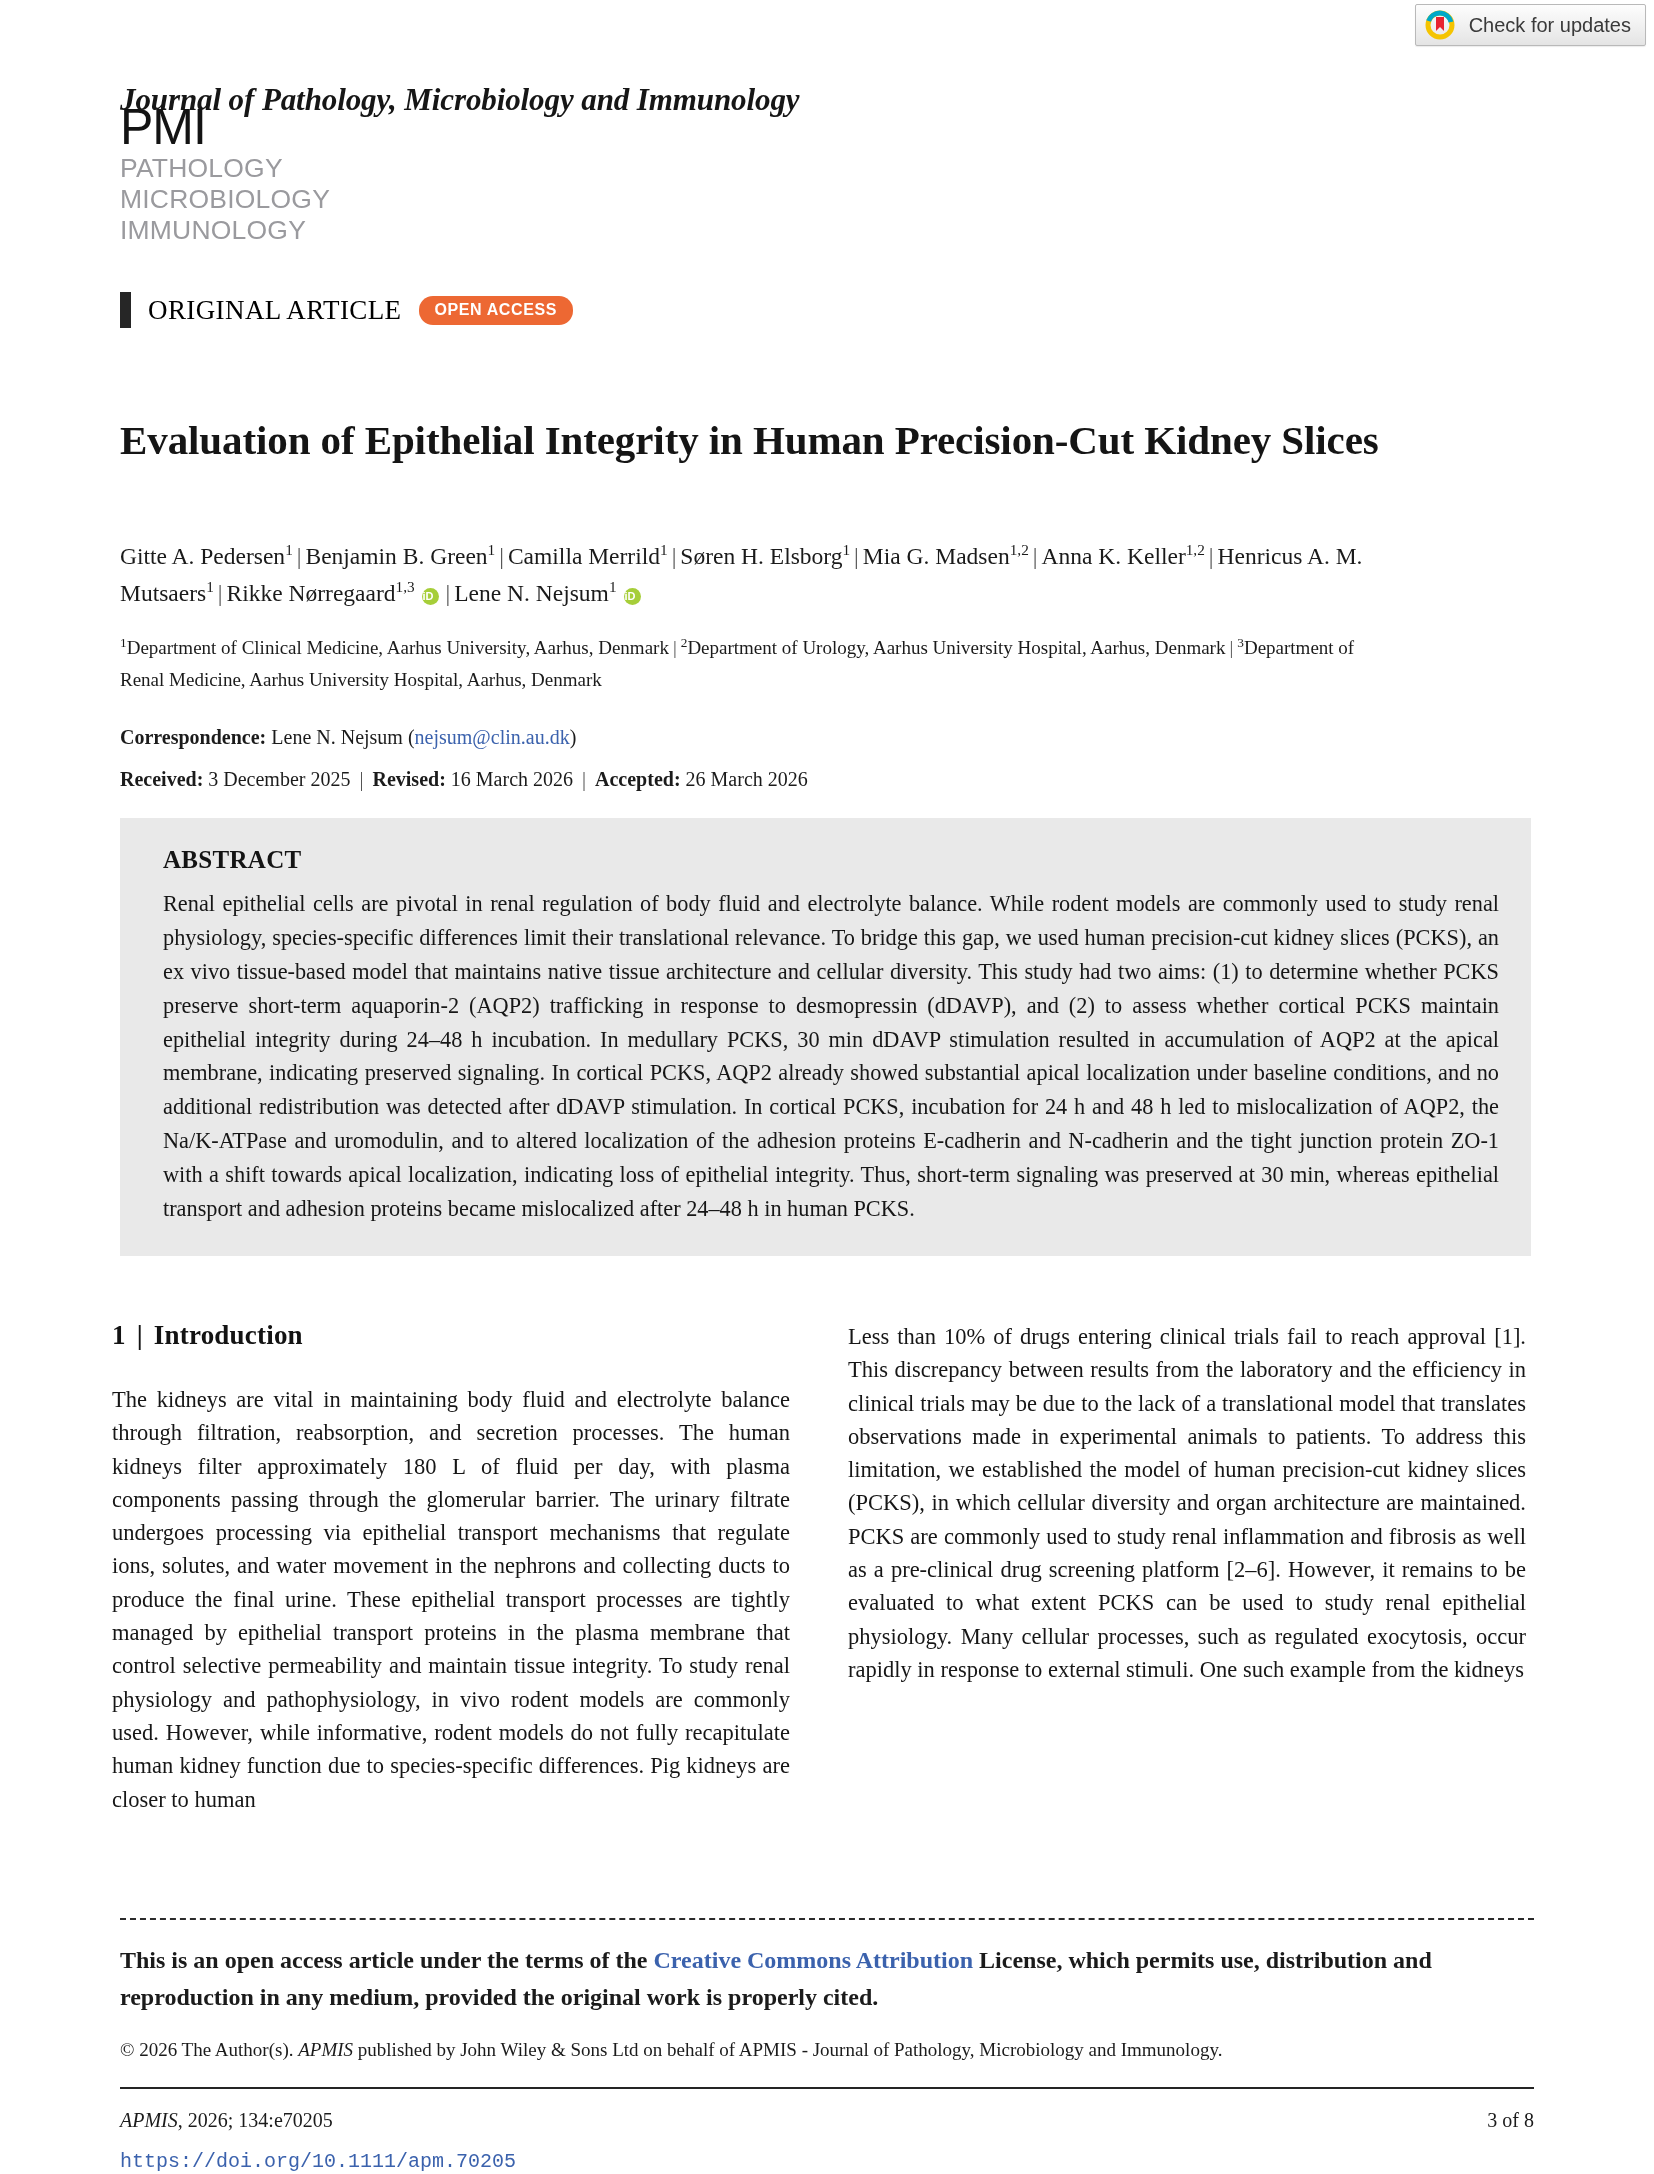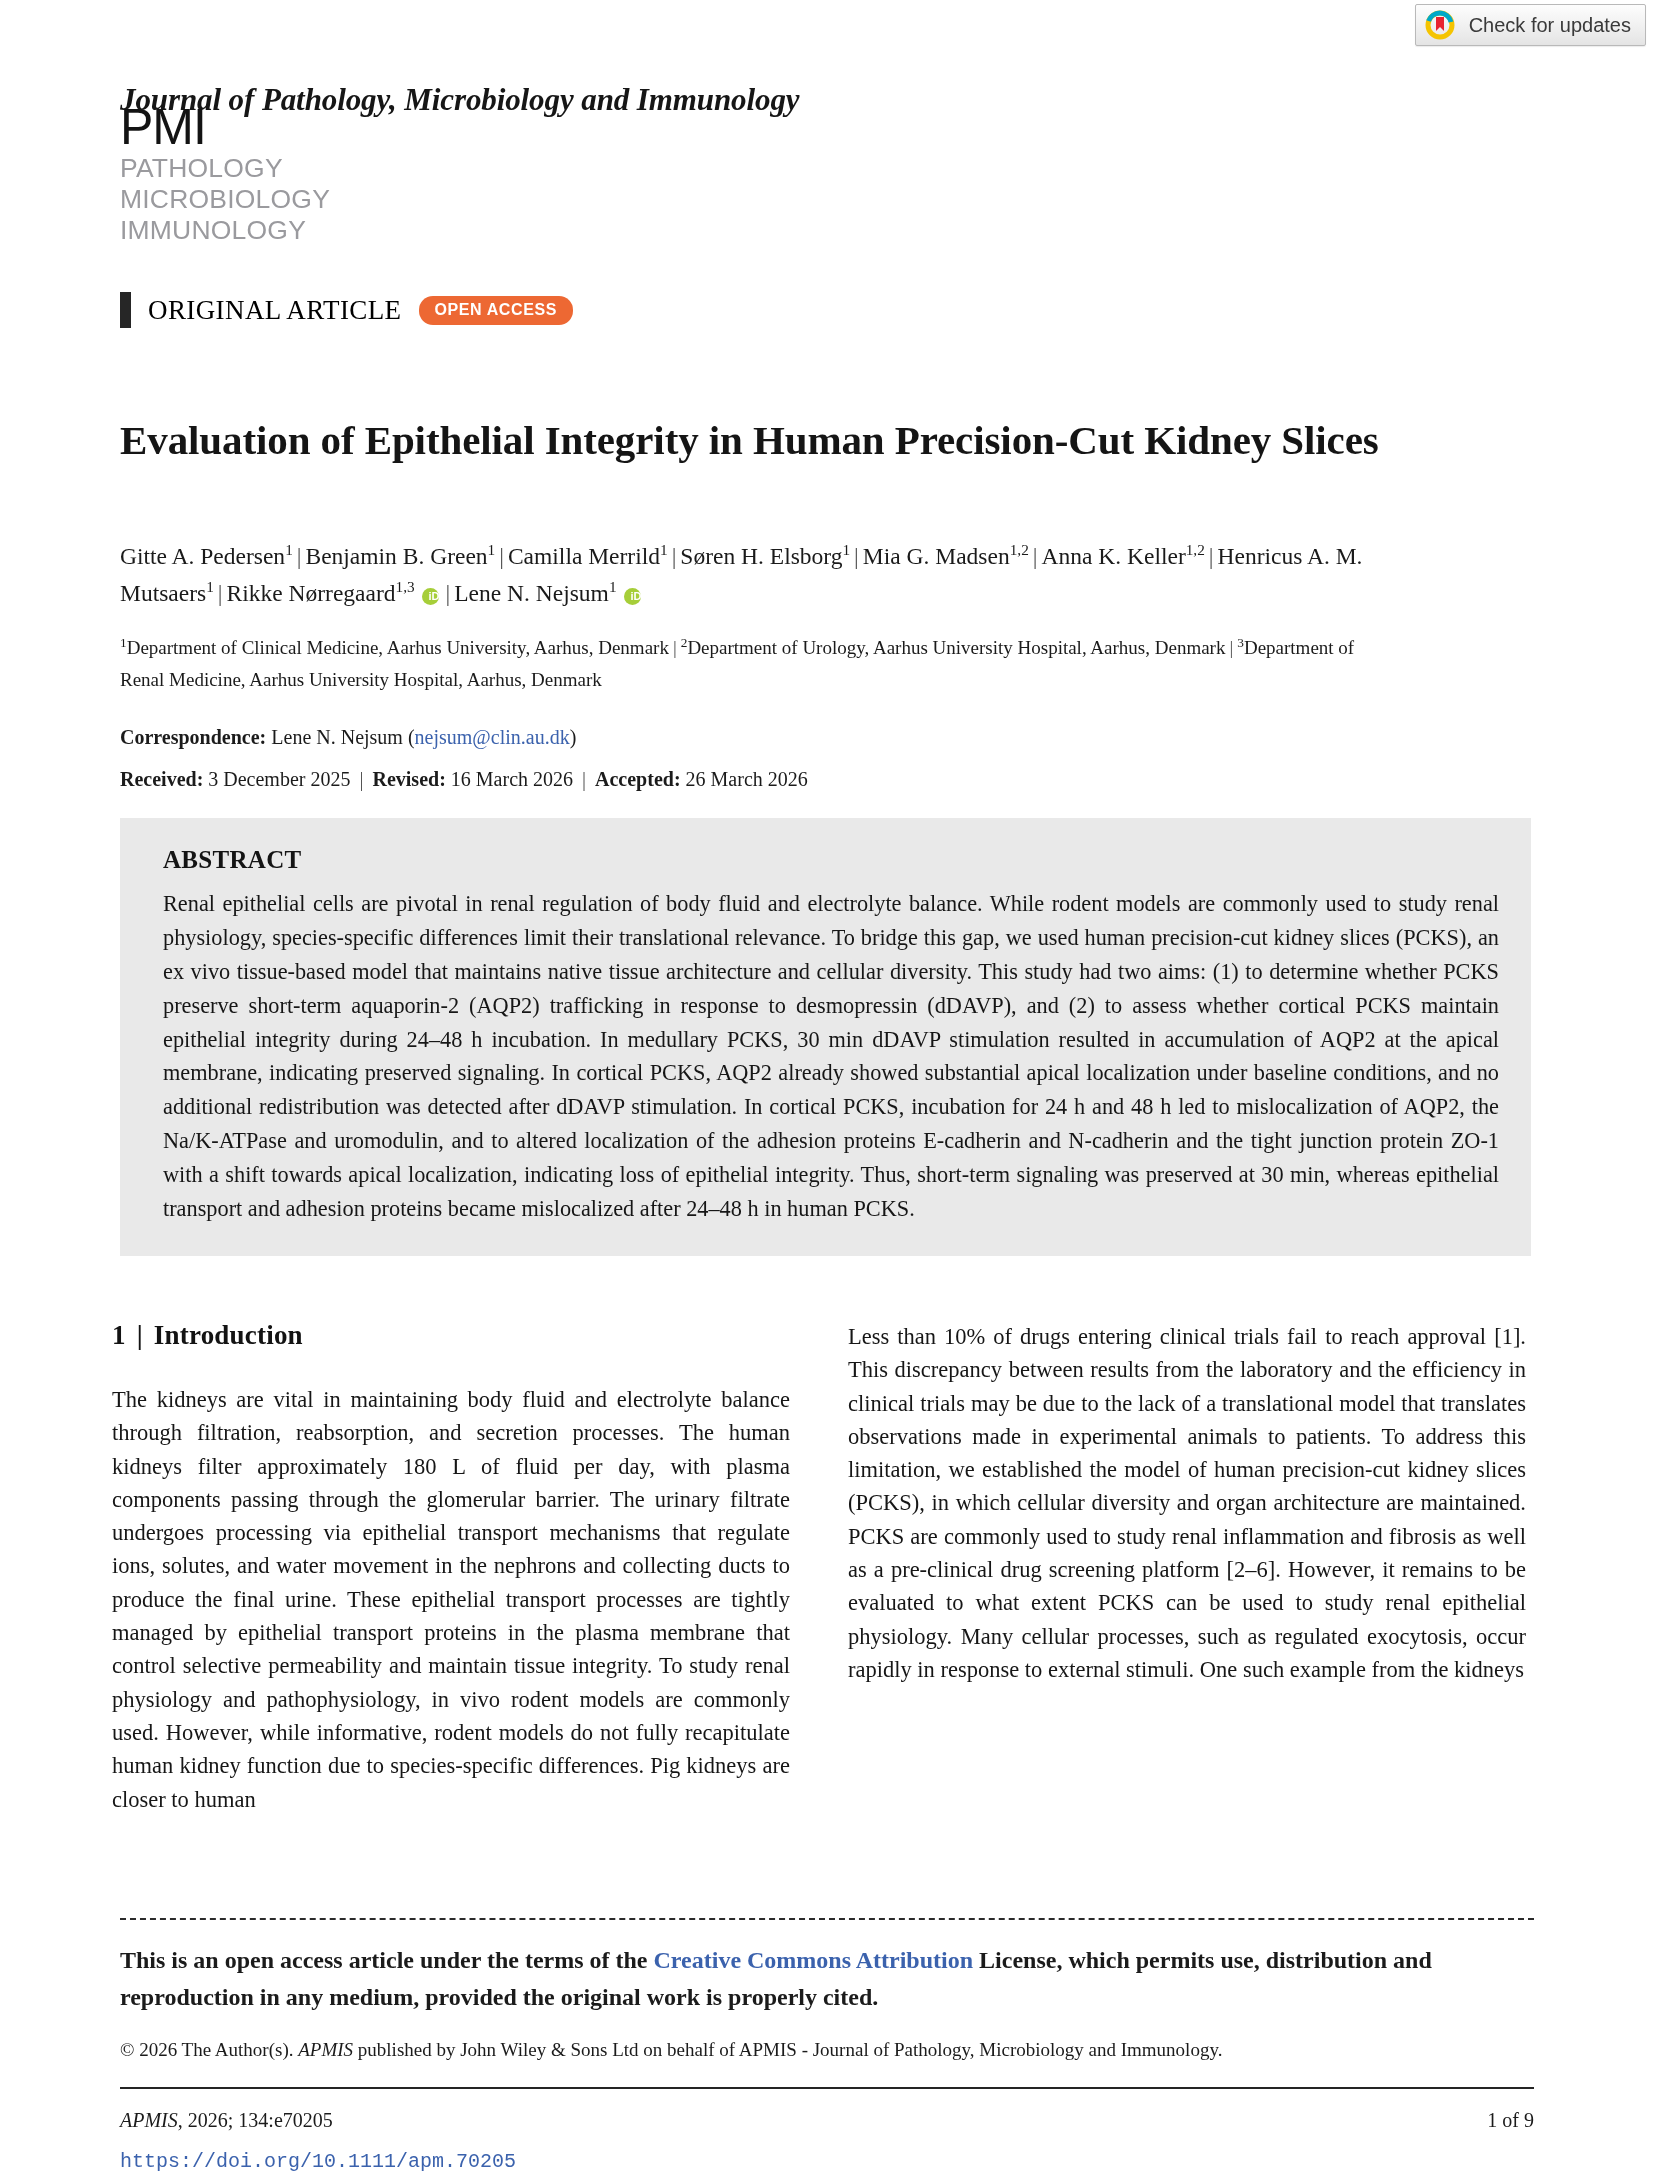--- a/index.html
+++ b/index.html
@@ -144,21 +144,21 @@
     display: inline-block;
     width: 17px;
     height: 17px;
     border-radius: 50%;
     background: #a6ce39;
     color: #ffffff;
     font-family: "Liberation Sans", sans-serif;
     font-size: 11px;
     font-weight: bold;
     line-height: 17px;
-    text-align: right;
+    text-align: left;
     vertical-align: 1px;
     margin: 12px 2px;
   }
 
   
   .affiliations {
     position: absolute;
     top: 632px;
     left: 120px;
     width: 1270px;
@@ -366,17 +366,17 @@
     </div>
     <div class="copyright">
       <span>© 2026 The Author(s). </span><i>APMIS</i><span> published by John Wiley &amp; Sons Ltd on behalf of APMIS - Journal of Pathology, Microbiology and Immunology.</span>
     </div>
     <div class="solid-rule"></div>
     <div class="footer-bottom">
       <div>
         <div class="cite-line"><i>APMIS</i><span>, 2026; 134:e70205</span></div>
         <a class="doi" href="#">https://doi.org/10.1111/apm.70205</a>
       </div>
-      <div class="page-num">1 of 9</div>
+      <div class="page-num">3 of 8</div>
     </div>
   </div>
 
 </div>
 
 </body></html>

